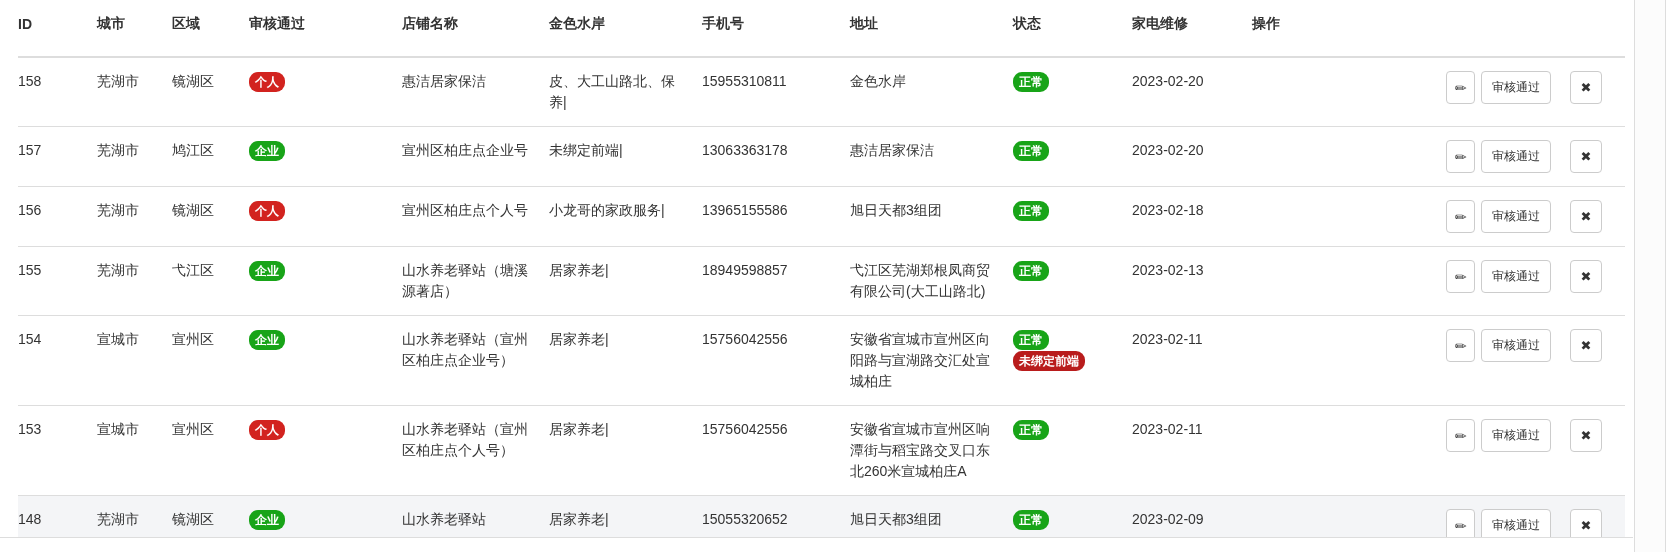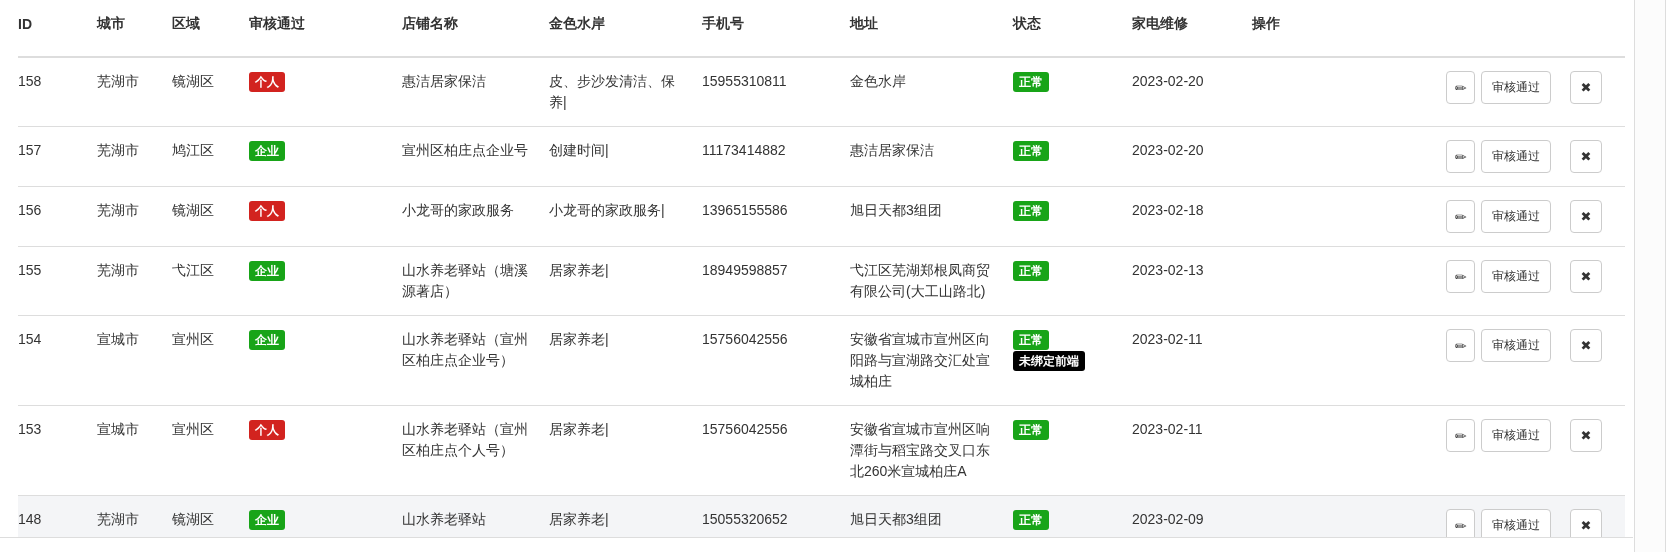--- a/index.html
+++ b/index.html
@@ -11,21 +11,21 @@
   .right-gutter { position:absolute; right:0; top:0; width:32px; height:552px;
     background:#fcfcfc; border-left:1px solid #ddd; border-right:1px solid #ddd; }
   table { border-collapse:collapse; table-layout:fixed; width:1607px; font-size:14px; }
   th { text-align:left; font-weight:bold; padding:15px 10px 23px 0;
     border-bottom:2px solid #ddd; font-size:14px; }
   td { vertical-align:top; padding:13px 14px 13px 0; border-bottom:1px solid #ddd;
     line-height:21px; word-break:break-word; line-break:strict; }
   tr.striped td { background:#f4f5f7; }
   tbody tr:last-child td { padding-bottom:50px; }
   .badge { display:inline-block; padding:3px 6px; font-size:12px; font-weight:bold;
-    color:#fff; border-radius:3px; line-height:14px; white-space:nowrap; }
+    color:#fff; border-radius:9px; line-height:14px; white-space:nowrap; }
   .status-cell .badge { margin-right:0; }
   .actions-cell { text-align:right; padding-right:23px; }
   .actions-wrap { display:inline-flex; align-items:flex-start; gap:6px; }
   .btn { background:#fff; border:1px solid #ccc; border-radius:4px; color:#333;
     font-size:12px; height:33px; padding:15px 10px; display:inline-flex;
     align-items:center; justify-content:center; cursor:pointer;
     font-family:"Liberation Sans","DejaVu Sans",sans-serif; }
   .btn-icon { width:29px; padding:0; }
   .btn-close { margin-left:13px; width:32px; font-weight:bold; }
   .icon { font-size:13px; line-height:1; }
@@ -67,21 +67,21 @@
       </thead>
       <tbody id="tbody">
           <tr>
     <td>158</td>
     <td>芜湖市</td>
     <td>镜湖区</td>
     <td>
       <span class="badge" style="background: rgb(210, 35, 31);">个人</span>
     </td>
     <td>惠洁居家保洁</td>
-    <td>皮、步沙发清洁、保养|</td>
+    <td>皮、大工山路北、保养|</td>
     <td>15955310811</td>
     <td>金色水岸</td>
     <td class="status-cell"><span class="badge" style="background: rgb(24, 164, 24);">正常</span></td>
     <td>2023-02-20</td>
     <td class="actions-cell">
       <span class="actions-wrap">
         <button class="btn btn-icon">
           <span class="icon pencil">✏</span>
         </button>
         <button class="btn">审核通过</button>
@@ -92,22 +92,22 @@
     </td>
   </tr>
           <tr>
     <td>157</td>
     <td>芜湖市</td>
     <td>鸠江区</td>
     <td>
       <span class="badge" style="background: rgb(24, 164, 24);">企业</span>
     </td>
     <td>宣州区柏庄点企业号</td>
-    <td>创建时间|</td>
-    <td>11173414882</td>
+    <td>未绑定前端|</td>
+    <td>13063363178</td>
     <td>惠洁居家保洁</td>
     <td class="status-cell"><span class="badge" style="background: rgb(24, 164, 24);">正常</span></td>
     <td>2023-02-20</td>
     <td class="actions-cell">
       <span class="actions-wrap">
         <button class="btn btn-icon">
           <span class="icon pencil">✏</span>
         </button>
         <button class="btn">审核通过</button>
         <button class="btn btn-icon btn-close">
@@ -116,21 +116,21 @@
       </span>
     </td>
   </tr>
           <tr>
     <td>156</td>
     <td>芜湖市</td>
     <td>镜湖区</td>
     <td>
       <span class="badge" style="background: rgb(210, 35, 31);">个人</span>
     </td>
-    <td>小龙哥的家政服务</td>
+    <td>宣州区柏庄点个人号</td>
     <td>小龙哥的家政服务|</td>
     <td>13965155586</td>
     <td>旭日天都3组团</td>
     <td class="status-cell"><span class="badge" style="background: rgb(24, 164, 24);">正常</span></td>
     <td>2023-02-18</td>
     <td class="actions-cell">
       <span class="actions-wrap">
         <button class="btn btn-icon">
           <span class="icon pencil">✏</span>
         </button>
@@ -170,21 +170,21 @@
     <td>154</td>
     <td>宣城市</td>
     <td>宣州区</td>
     <td>
       <span class="badge" style="background: rgb(24, 164, 24);">企业</span>
     </td>
     <td>山水养老驿站（宣州区柏庄点企业号）</td>
     <td>居家养老|</td>
     <td>15756042556</td>
     <td>安徽省宣城市宣州区向阳路与宣湖路交汇处宣城柏庄</td>
-    <td class="status-cell"><span class="badge" style="background: rgb(24, 164, 24);">正常</span><span class="badge" style="background: #000000;">未绑定前端</span></td>
+    <td class="status-cell"><span class="badge" style="background: rgb(24, 164, 24);">正常</span><span class="badge" style="background: #b91c1c;">未绑定前端</span></td>
     <td>2023-02-11</td>
     <td class="actions-cell">
       <span class="actions-wrap">
         <button class="btn btn-icon">
           <span class="icon pencil">✏</span>
         </button>
         <button class="btn">审核通过</button>
         <button class="btn btn-icon btn-close">
           <span class="icon">✖</span>
         </button>

